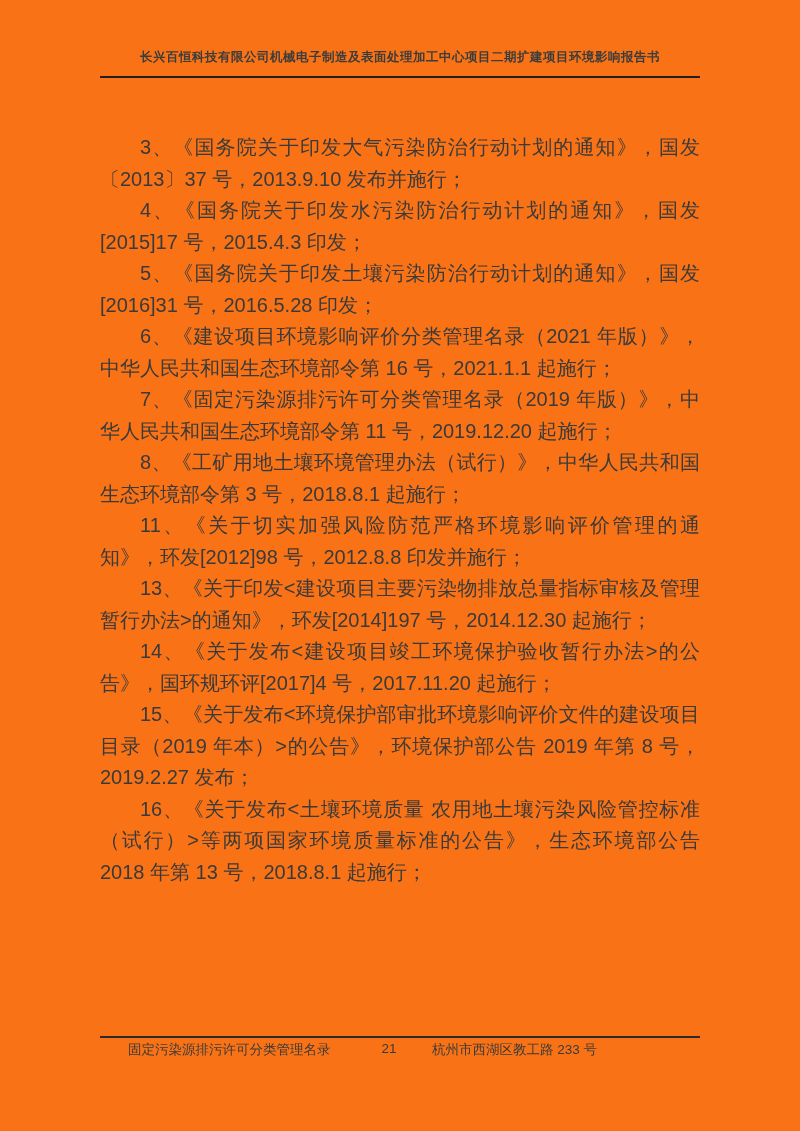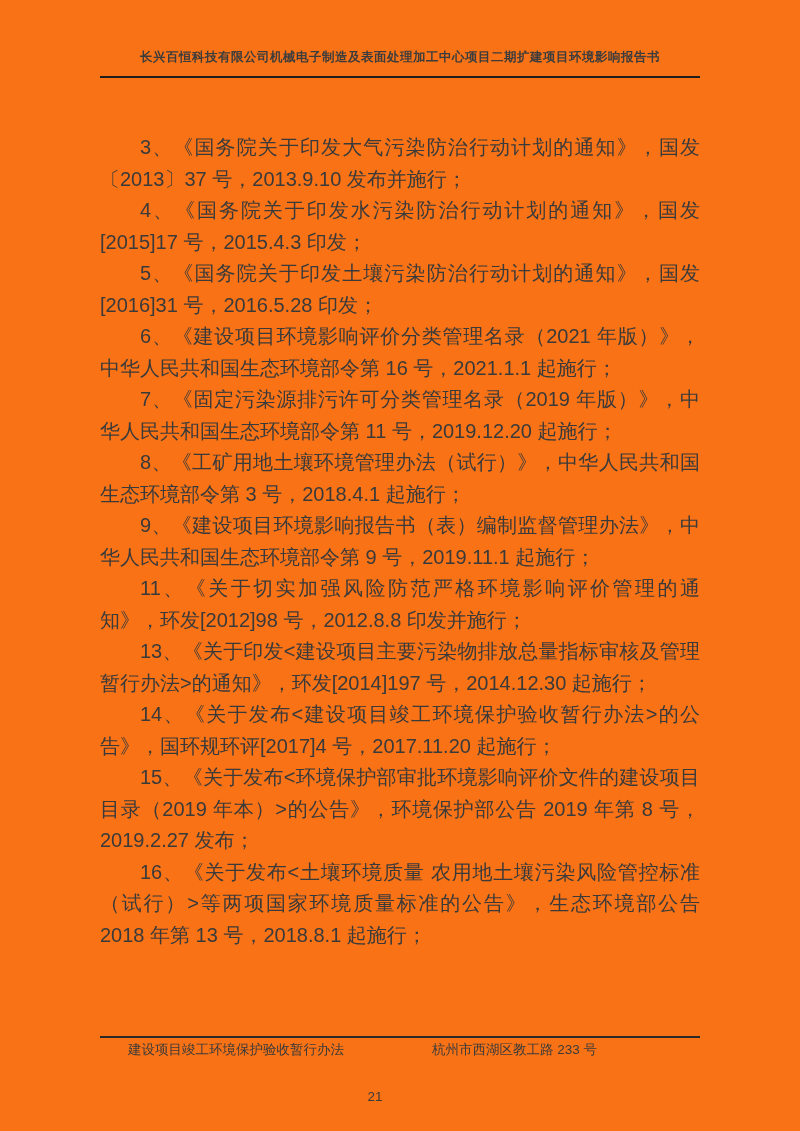--- a/index.html
+++ b/index.html
@@ -67,25 +67,24 @@
     font-size: 13.5px;
     color: #3a3a3a;
   }
   .footer-company {
     position: absolute;
     left: 28px;
     top: 0;
   }
   .footer-pagenum {
     position: absolute;
-    left: 260px;
+    left: 274px;
     top: 0;
     width: 30px;
     text-align: center;
-    margin-top: 48px;
   }
   .footer-address {
     position: absolute;
     left: 332px;
     top: 0;
   }
 </style>
 </head>
 <body>
 
@@ -94,30 +93,29 @@
   <div class="doc-header">长兴百恒科技有限公司机械电子制造及表面处理加工中心项目二期扩建项目环境影响报告书</div>
 
   <div class="header-rule"></div>
 
   <div class="doc-body">
     <p>3、《国务院关于印发大气污染防治行动计划的通知》，国发〔2013〕37 号，2013.9.10 发布并施行；</p>
     <p>4、《国务院关于印发水污染防治行动计划的通知》，国发[2015]17 号，2015.4.3 印发；</p>
     <p>5、《国务院关于印发土壤污染防治行动计划的通知》，国发[2016]31 号，2016.5.28 印发；</p>
     <p>6、《建设项目环境影响评价分类管理名录（2021 年版）》，中华人民共和国生态环境部令第 16 号，2021.1.1 起施行；</p>
     <p>7、《固定污染源排污许可分类管理名录（2019 年版）》，中华人民共和国生态环境部令第 11 号，2019.12.20 起施行；</p>
-    <p>8、《工矿用地土壤环境管理办法（试行）》，中华人民共和国生态环境部令第 3 号，2018.4.1 起施行；</p>
-    <p>9、《建设项目环境影响报告书（表）编制监督管理办法》，中华人民共和国生态环境部令第 9 号，2019.11.1 起施行；</p>
+    <p>8、《工矿用地土壤环境管理办法（试行）》，中华人民共和国生态环境部令第 3 号，2018.8.1 起施行；</p>
     <p>11、《关于切实加强风险防范严格环境影响评价管理的通知》，环发[2012]98 号，2012.8.8 印发并施行；</p>
     <p>13、《关于印发&lt;建设项目主要污染物排放总量指标审核及管理暂行办法&gt;的通知》，环发[2014]197 号，2014.12.30 起施行；</p>
     <p>14、《关于发布&lt;建设项目竣工环境保护验收暂行办法&gt;的公告》，国环规环评[2017]4 号，2017.11.20 起施行；</p>
     <p>15、《关于发布&lt;环境保护部审批环境影响评价文件的建设项目目录（2019 年本）&gt;的公告》，环境保护部公告 2019 年第 8 号，2019.2.27 发布；</p>
     <p>16、《关于发布&lt;土壤环境质量 农用地土壤污染风险管控标准（试行）&gt;等两项国家环境质量标准的公告》，生态环境部公告 2018 年第 13 号，2018.8.1 起施行；</p>
   </div>
 
   <div class="footer-rule"></div>
 
   <div class="doc-footer">
-    <span class="footer-company">建设项目竣工环境保护验收暂行办法</span>
+    <span class="footer-company">固定污染源排污许可分类管理名录</span>
     <span class="footer-pagenum">21</span>
     <span class="footer-address">杭州市西湖区教工路 233 号</span>
   </div>
 
 </div>
 
 </body></html>

